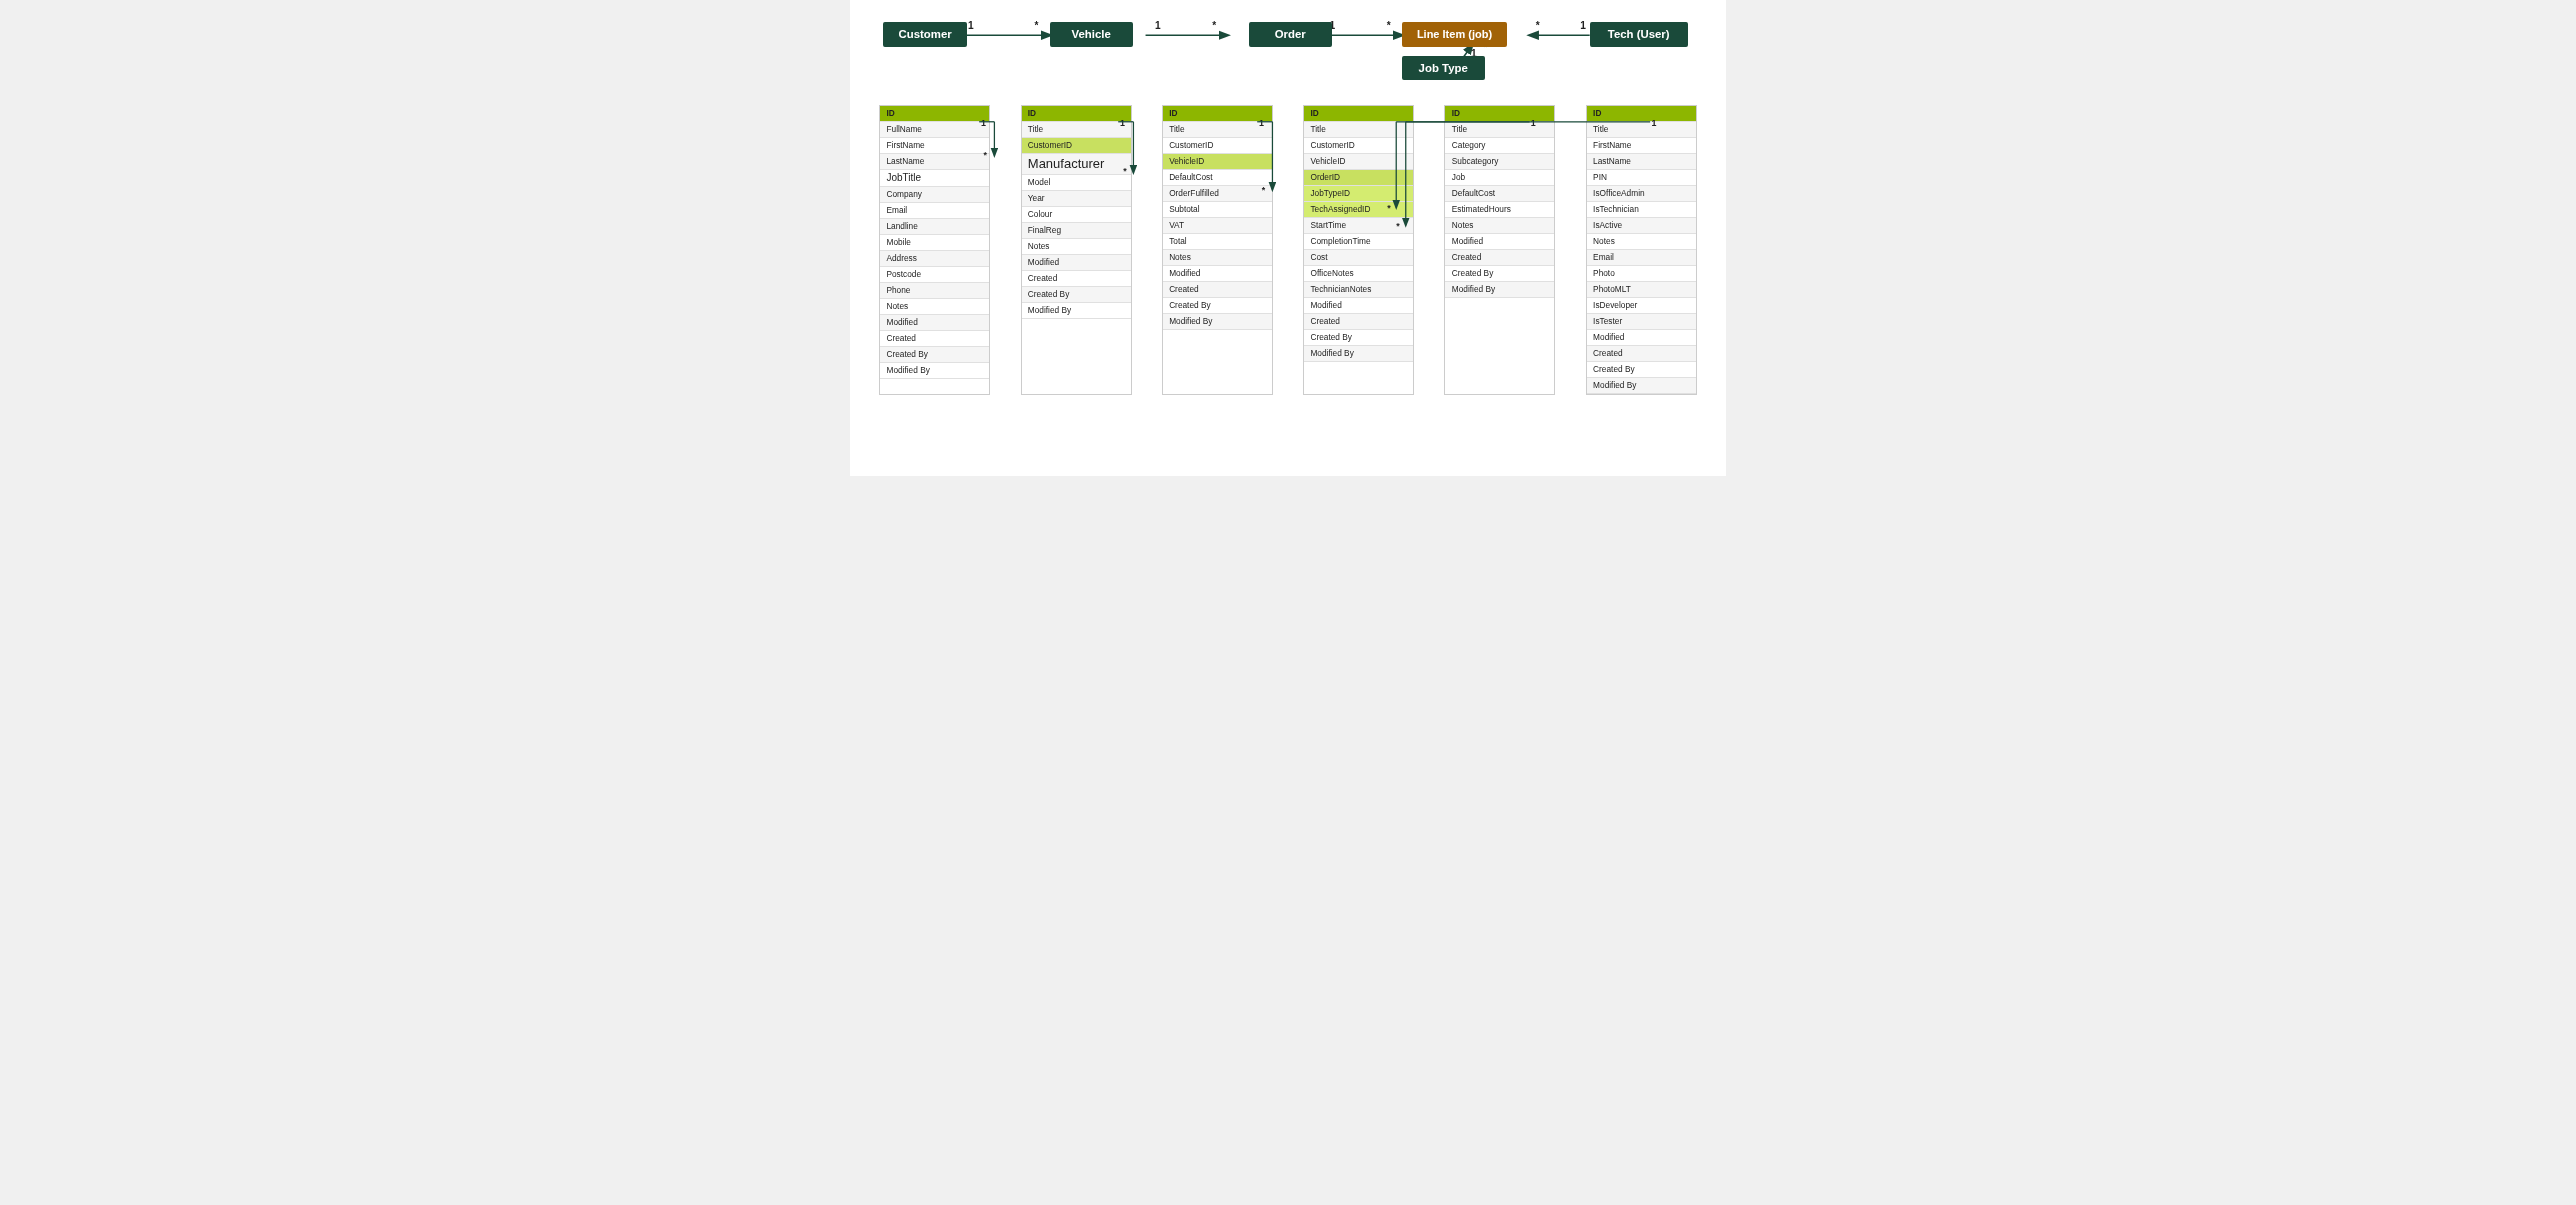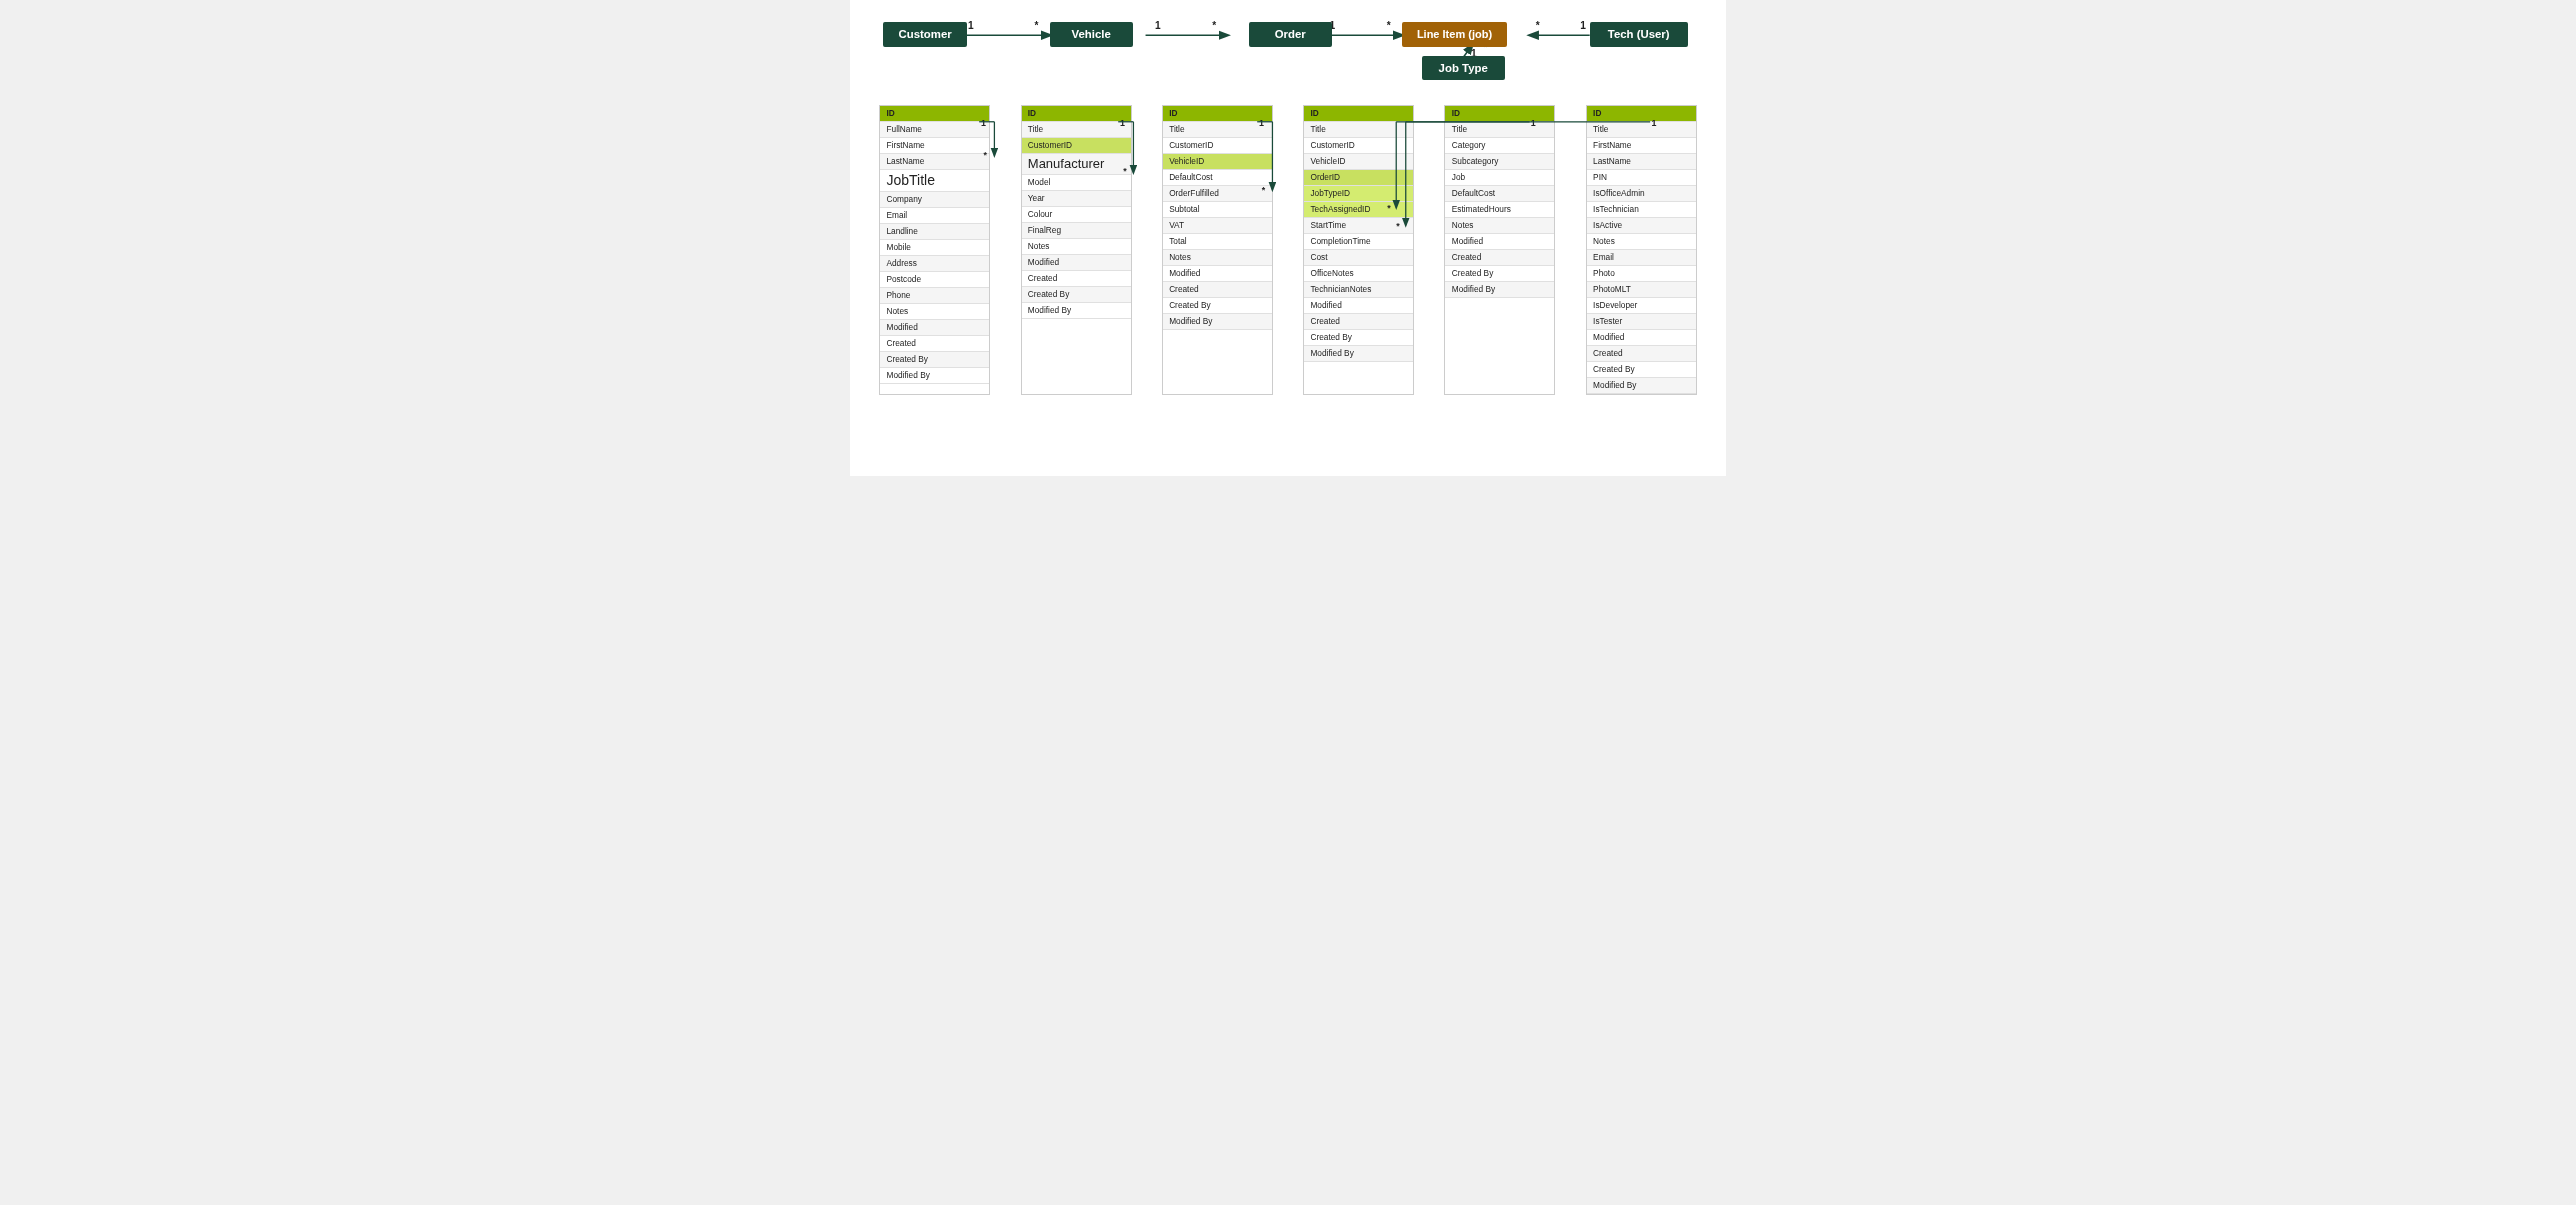--- a/index.html
+++ b/index.html
@@ -62,21 +62,21 @@
     </svg>
 
     <div style="position:absolute; top:9.5px; left:12.7px; background:#1a4a3a; color:white; font-size:11.4px; font-weight:bold; padding:6.3px 15.2px; border-radius:1.9px; min-width:83px; text-align:center;margin-left:8px;">Customer</div>
 
     <div style="position:absolute; top:9.5px; left:187px; background:#1a4a3a; color:white; font-size:11.4px; font-weight:bold; padding:6.3px 15.2px; border-radius:1.9px; min-width:83px; text-align:center;">Vehicle</div>
 
     <div style="position:absolute; top:9.5px; left:386px; background:#1a4a3a; color:white; font-size:11.4px; font-weight:bold; padding:6.3px 15.2px; border-radius:1.9px; min-width:83px; text-align:center;">Order</div>
 
     <div style="position:absolute; top:9.5px; left:539px; background:#a16207; color:white; font-size:11px; font-weight:bold; padding:6.3px 15.2px; border-radius:1.9px; min-width:98px; text-align:left;">Line Item (job)</div>
 
-    <div style="position:absolute; top:43px; left:539px; background:#1a4a3a; color:white; font-size:11.4px; font-weight:bold; padding:6.3px 15.2px; border-radius:1.9px; min-width:83px; text-align:center;margin-left:20px;">Job Type</div>
+    <div style="position:absolute; top:43px; left:539px; background:#1a4a3a; color:white; font-size:11.4px; font-weight:bold; padding:6.3px 15.2px; border-radius:1.9px; min-width:83px; text-align:center;">Job Type</div>
 
     <div style="position:absolute; top:9.5px; left:727px; background:#1a4a3a; color:white; font-size:11.4px; font-weight:bold; padding:6.3px 15.2px; border-radius:1.9px; min-width:98px; text-align:center;">Tech (User)</div>
   </div>
 
   <div style="position:relative;">
 
     <svg style="position:absolute;top:0;left:0;width:100%;height:100%;overflow:visible;pointer-events:none;z-index:10;font-size:14px" viewBox="0 0 1340 434" width="850" height="275">
       <defs>
         <marker id="arrow2" markerWidth="8" markerHeight="8" refX="6" refY="3" orient="auto">
           <path d="M0,0 L0,6 L8,3 z" fill="#1a4a3a"></path>
@@ -111,21 +111,21 @@
     </svg>
 
     <div style="display:flex; gap:0; justify-content:space-between; padding: 0 11.4px;">
 
       <div class="db-table" style="min-width:105px; max-width:111px; flex:1; border:0.6px solid #ccc;">
         <div id="customer-fields">
             <div style="padding: 2.5px 6.3px; font-size: 8.3px; color: rgb(34, 34, 34); border-bottom: 0.6px solid rgb(224, 224, 224); background: rgb(141, 182, 0); font-weight: bold;">ID</div>
             <div style="padding: 2.5px 6.3px; font-size: 8.3px; color: rgb(34, 34, 34); border-bottom: 0.6px solid rgb(224, 224, 224); background: rgb(245, 245, 245);">FullName</div>
             <div style="padding: 2.5px 6.3px; font-size: 8.3px; color: rgb(34, 34, 34); border-bottom: 0.6px solid rgb(224, 224, 224); background: rgb(255, 255, 255);">FirstName</div>
             <div style="padding: 2.5px 6.3px; font-size: 8.3px; color: rgb(34, 34, 34); border-bottom: 0.6px solid rgb(224, 224, 224); background: rgb(245, 245, 245);">LastName</div>
-            <div style="padding: 2.5px 6.3px; font-size: 14px; color: rgb(34, 34, 34); border-bottom: 0.6px solid rgb(224, 224, 224); background: rgb(255, 255, 255);">JobTitle</div>
+            <div style="padding: 2.5px 6.3px; font-size: 10px; color: rgb(34, 34, 34); border-bottom: 0.6px solid rgb(224, 224, 224); background: rgb(255, 255, 255);">JobTitle</div>
             <div style="padding: 2.5px 6.3px; font-size: 8.3px; color: rgb(34, 34, 34); border-bottom: 0.6px solid rgb(224, 224, 224); background: rgb(245, 245, 245);">Company</div>
             <div style="padding: 2.5px 6.3px; font-size: 8.3px; color: rgb(34, 34, 34); border-bottom: 0.6px solid rgb(224, 224, 224); background: rgb(255, 255, 255);">Email</div>
             <div style="padding: 2.5px 6.3px; font-size: 8.3px; color: rgb(34, 34, 34); border-bottom: 0.6px solid rgb(224, 224, 224); background: rgb(245, 245, 245);">Landline</div>
             <div style="padding: 2.5px 6.3px; font-size: 8.3px; color: rgb(34, 34, 34); border-bottom: 0.6px solid rgb(224, 224, 224); background: rgb(255, 255, 255);">Mobile</div>
             <div style="padding: 2.5px 6.3px; font-size: 8.3px; color: rgb(34, 34, 34); border-bottom: 0.6px solid rgb(224, 224, 224); background: rgb(245, 245, 245);">Address</div>
             <div style="padding: 2.5px 6.3px; font-size: 8.3px; color: rgb(34, 34, 34); border-bottom: 0.6px solid rgb(224, 224, 224); background: rgb(255, 255, 255);">Postcode</div>
             <div style="padding: 2.5px 6.3px; font-size: 8.3px; color: rgb(34, 34, 34); border-bottom: 0.6px solid rgb(224, 224, 224); background: rgb(245, 245, 245);">Phone</div>
             <div style="padding: 2.5px 6.3px; font-size: 8.3px; color: rgb(34, 34, 34); border-bottom: 0.6px solid rgb(224, 224, 224); background: rgb(255, 255, 255);">Notes</div>
             <div style="padding: 2.5px 6.3px; font-size: 8.3px; color: rgb(34, 34, 34); border-bottom: 0.6px solid rgb(224, 224, 224); background: rgb(245, 245, 245);">Modified</div>
             <div style="padding: 2.5px 6.3px; font-size: 8.3px; color: rgb(34, 34, 34); border-bottom: 0.6px solid rgb(224, 224, 224); background: rgb(255, 255, 255);">Created</div>

